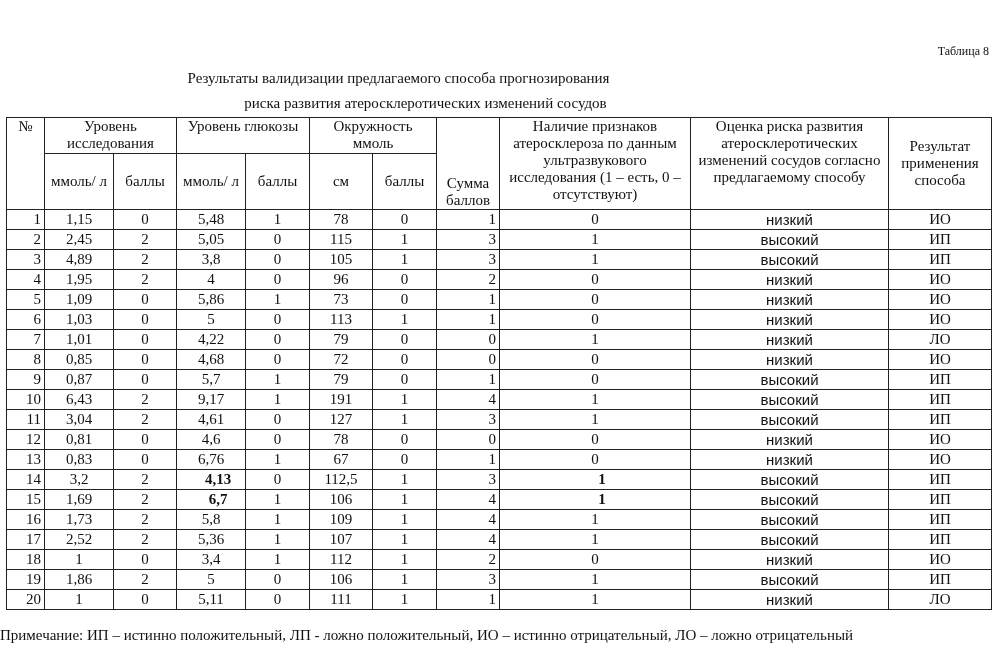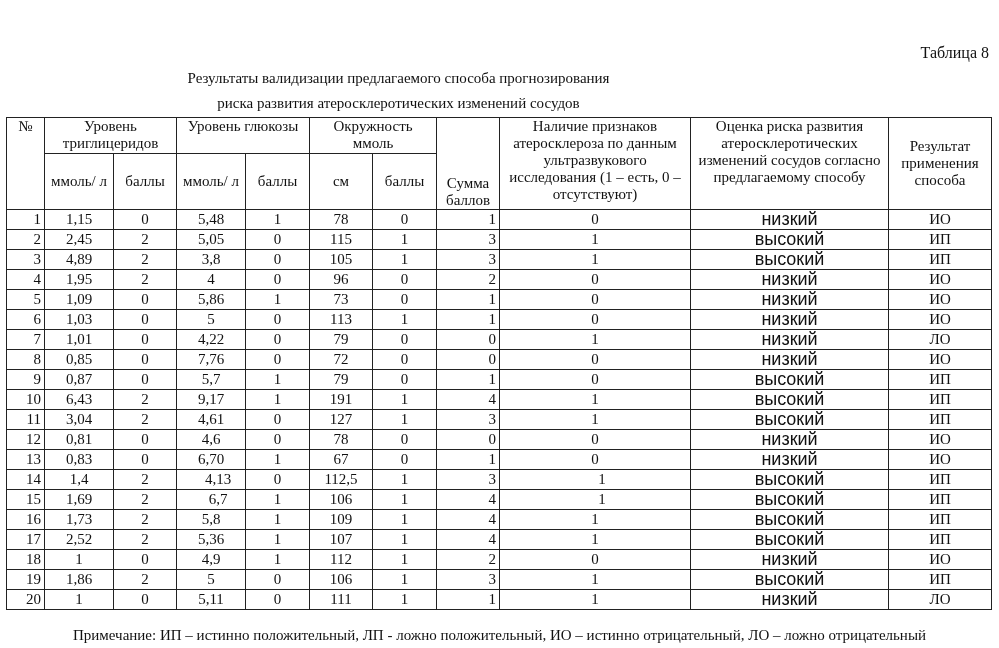--- a/index.html
+++ b/index.html
@@ -1,34 +1,34 @@
 <!DOCTYPE html>
 <html><head>
 <meta charset="utf-8">
 <style>
   html, body { margin: 0; padding: 0; background: #ffffff; }
   body { width: 999px; height: 648px; position: relative; overflow: hidden;
          font-family: "Liberation Serif", "DejaVu Serif", serif; color: #111; }
-  .table-label { position: absolute; top: 44px; right: 10px; font-size: 16px; }
+  .table-label { position: absolute; top: 44px; right: 10px; font-size: 12px; }
   .title { position: absolute; left: 0; width: 797px; text-align: center; font-size: 15px; }
   .title.l1 { top: 70px; left: 0px; }
-  .title.l2 { top: 95px; left: 0px; }
+  .title.l2 { top: 95px; left: 0px; padding-left: 27px; }
   table.main { position: absolute; left: 6px; top: 117px; border-collapse: collapse;
                table-layout: fixed; width: 985px; font-size: 15px; }
   table.main td, table.main th { border: 1.5px solid #222; padding: 0 3px; font-weight: normal;
                line-height: 17px; }
   th { text-align: center; vertical-align: top; }
   th.sub { vertical-align: middle; }
   th.sum { vertical-align: bottom; }
   td { height: 19px; text-align: center; }
   td.num { text-align: right; padding-right: 4px; }
   td.sumv { text-align: right; padding-right: 3px; }
-  td.risk { font-family: "Liberation Sans", "DejaVu Sans", sans-serif; font-size: 18px; font-weight: bold; }
-  tr.bold td.bld { font-weight: normal; padding-left: 17px; }
-  .note { position: absolute; top: 627px; left: 0; width: 999px; text-align: center; font-size: 15px; }
+  td.risk { font-family: "Liberation Sans", "DejaVu Sans", sans-serif; font-size: 15px; font-weight: bold; }
+  tr.bold td.bld { font-weight: bold; padding-left: 17px; }
+  .note { position: absolute; top: 627px; left: 0; width: 999px; text-align: left; font-size: 15px; }
   .hdr1 { height: 36px; }
   .hdr2 { height: 56px; }
 </style>
 </head>
 <body>
 
 <div class="table-label">Таблица 8</div>
 <div class="title l1">Результаты валидизации предлагаемого способа прогнозирования</div>
 <div class="title l2">риска развития атеросклеротических изменений сосудов</div>
 
@@ -42,21 +42,21 @@
       <col style="width:63px">
     <col style="width:64px">
       <col style="width:63px">
       <col style="width:191px">
     <col style="width:198px">
       <col style="width:103px">
   </colgroup>
   <thead>
     <tr class="hdr1">
       <th rowspan="2">№</th>
-      <th colspan="2">Уровень триглицеридов</th>
+      <th colspan="2">Уровень исследования</th>
       <th colspan="2">Уровень глюкозы</th>
       <th colspan="2">Окружность ммоль</th>
       <th rowspan="2" class="sum">Сумма баллов</th>
       <th rowspan="2">Наличие признаков атеросклероза по данным ультразвукового исследования (1 – есть, 0 – отсутствуют)</th>
       <th rowspan="2">Оценка риска развития атеросклеротических изменений сосудов согласно предлагаемому способу</th>
       <th rowspan="2" class="sub">Результат применения способа</th>
     </tr>
     <tr class="hdr2">
       <th class="sub">ммоль/ л</th>
       <th class="sub">баллы</th>
@@ -155,21 +155,21 @@
         <td>0</td>
         <td class="sumv">0</td>
         <td class="bld">1</td>
         <td class="risk">низкий</td>
         <td>ЛО</td>
       </tr>
       <tr>
         <td class="num">8</td>
         <td>0,85</td>
         <td>0</td>
-        <td>7,76</td>
+        <td>4,68</td>
         <td>0</td>
         <td>72</td>
         <td>0</td>
         <td class="sumv">0</td>
         <td class="bld">0</td>
         <td class="risk">низкий</td>
         <td>ИО</td>
       </tr>
       <tr>
         <td class="num">9</td>
@@ -220,32 +220,32 @@
         <td>0</td>
         <td class="sumv">0</td>
         <td class="bld">0</td>
         <td class="risk">низкий</td>
         <td>ИО</td>
       </tr>
       <tr>
         <td class="num">13</td>
         <td>0,83</td>
         <td>0</td>
-        <td>6,70</td>
+        <td>6,76</td>
         <td>1</td>
         <td>67</td>
         <td>0</td>
         <td class="sumv">1</td>
         <td class="bld">0</td>
         <td class="risk">низкий</td>
         <td>ИО</td>
       </tr>
       <tr class="bold">
         <td class="num">14</td>
-        <td>1,4</td>
+        <td>3,2</td>
         <td>2</td>
         <td class="bld">4,13</td>
         <td>0</td>
         <td>112,5</td>
         <td>1</td>
         <td class="sumv">3</td>
         <td class="bld">1</td>
         <td class="risk">высокий</td>
         <td>ИП</td>
       </tr>
@@ -285,21 +285,21 @@
         <td>1</td>
         <td class="sumv">4</td>
         <td class="bld">1</td>
         <td class="risk">высокий</td>
         <td>ИП</td>
       </tr>
       <tr>
         <td class="num">18</td>
         <td>1</td>
         <td>0</td>
-        <td>4,9</td>
+        <td>3,4</td>
         <td>1</td>
         <td>112</td>
         <td>1</td>
         <td class="sumv">2</td>
         <td class="bld">0</td>
         <td class="risk">низкий</td>
         <td>ИО</td>
       </tr>
       <tr>
         <td class="num">19</td>

